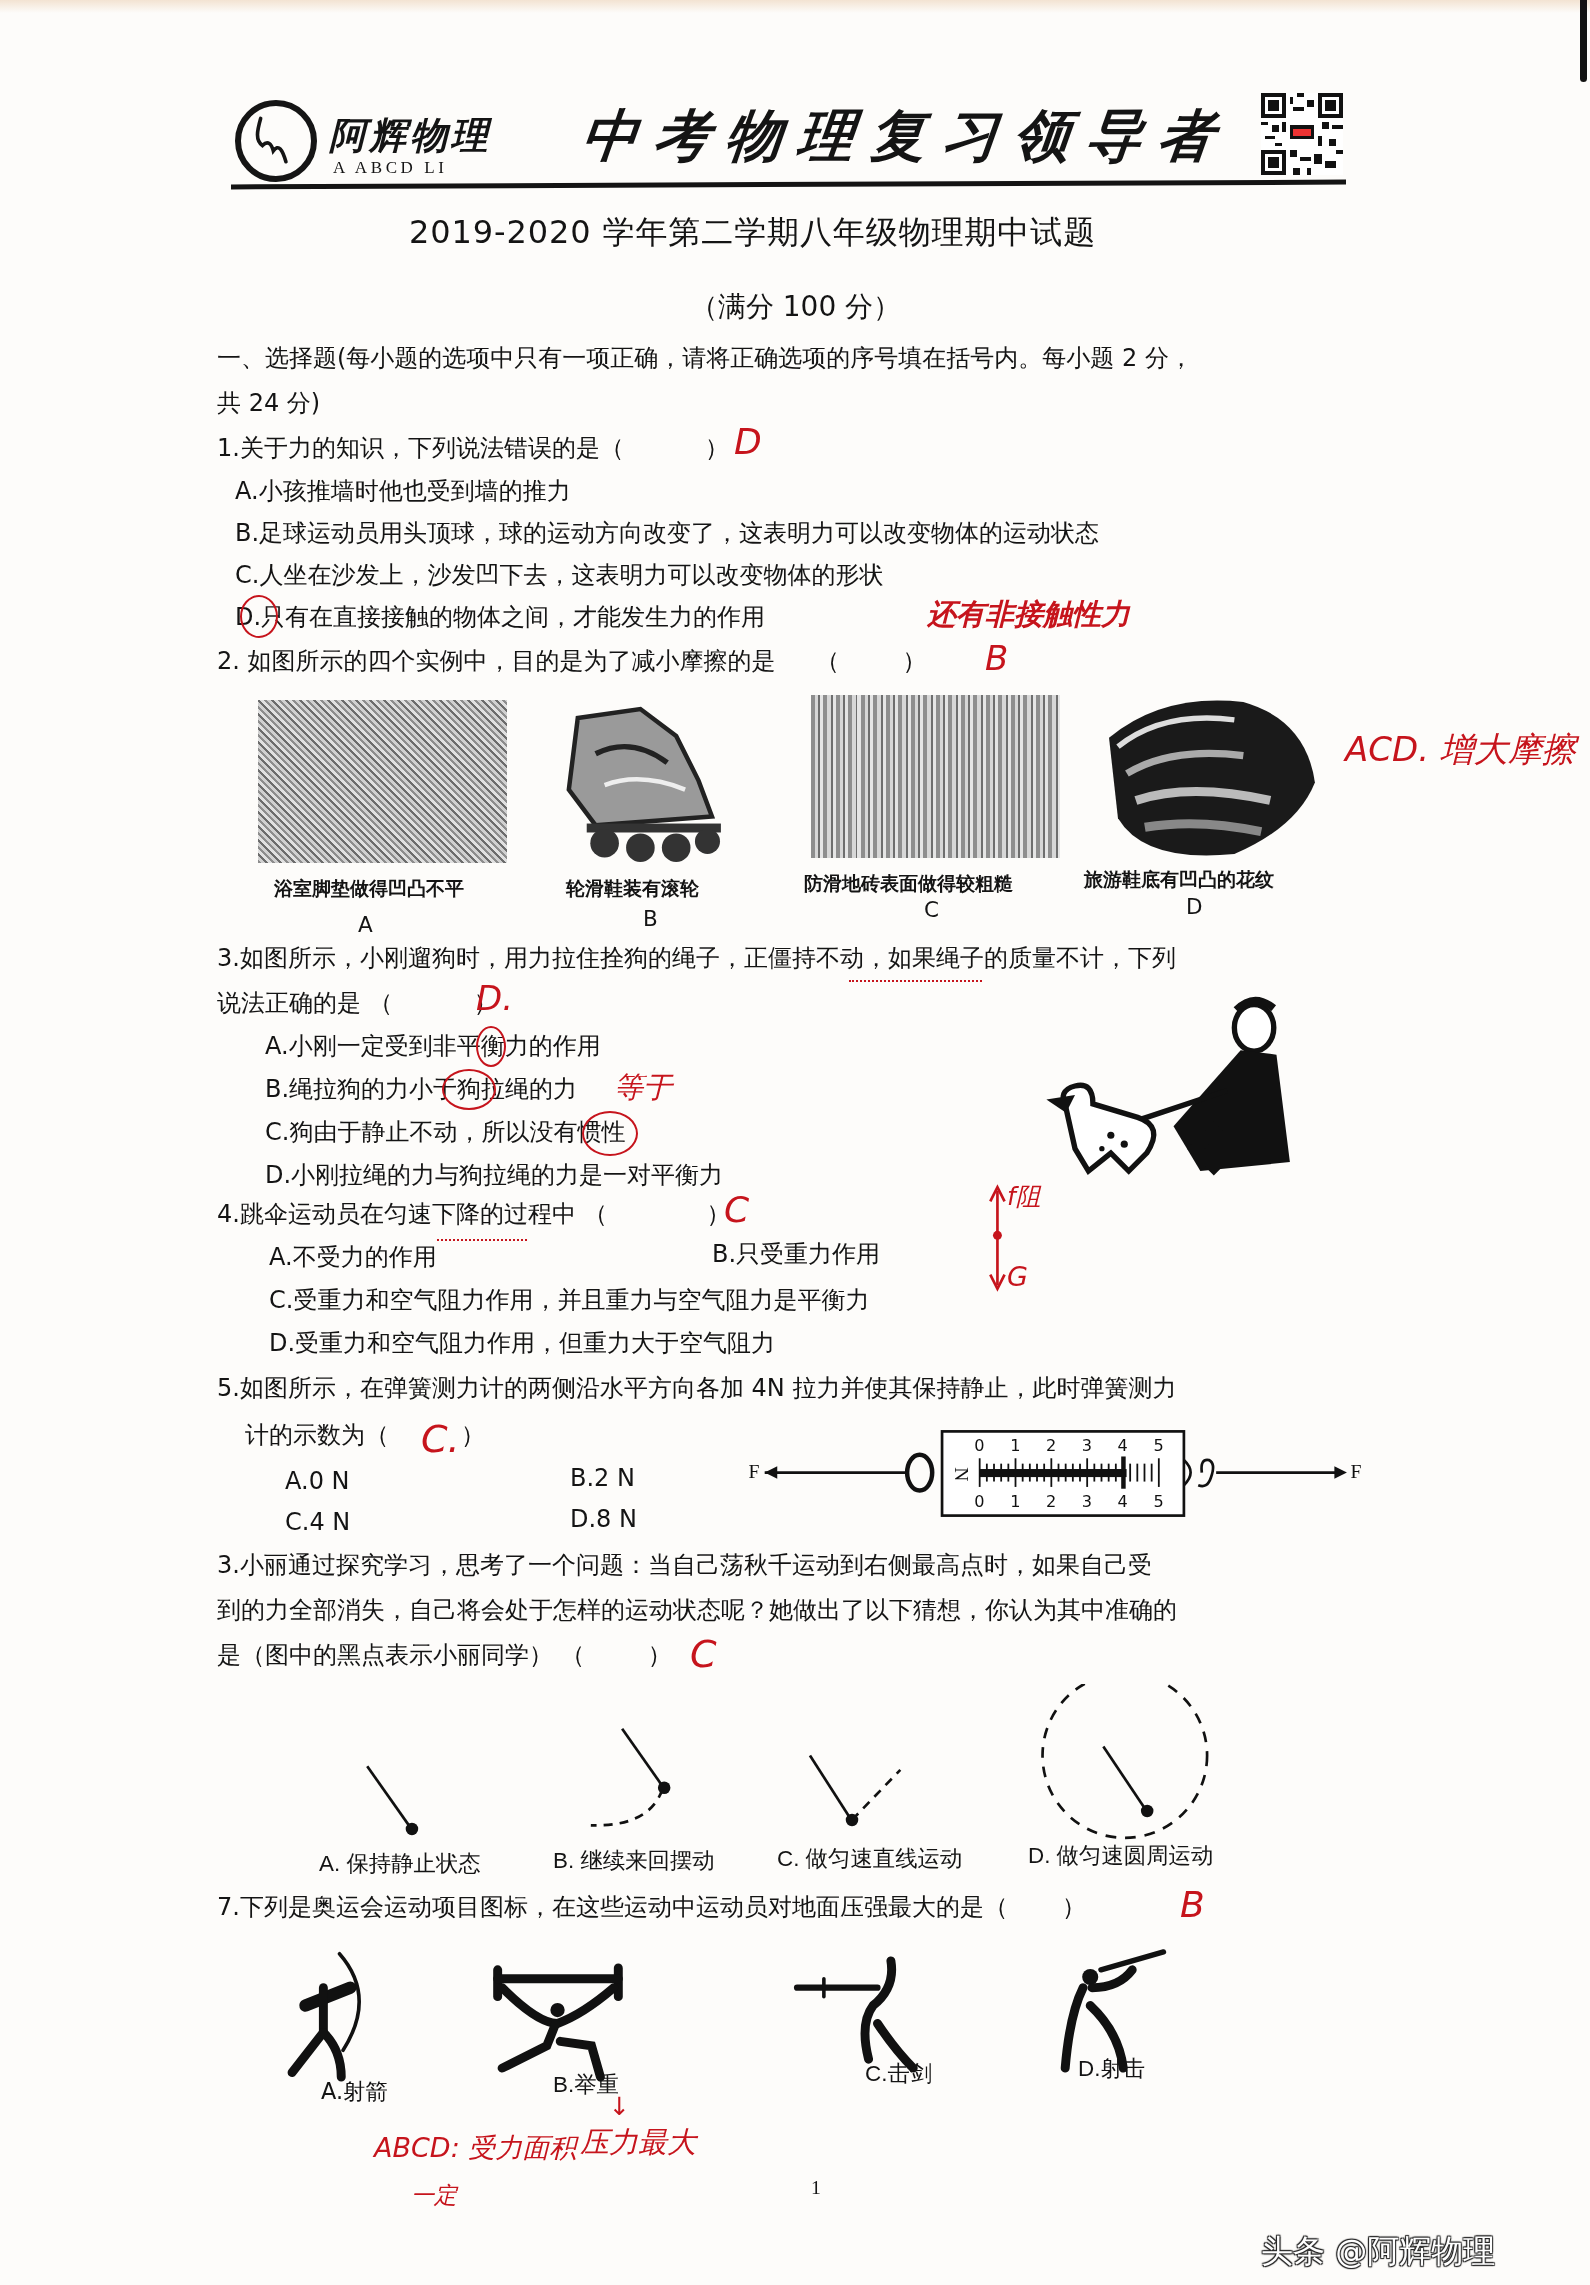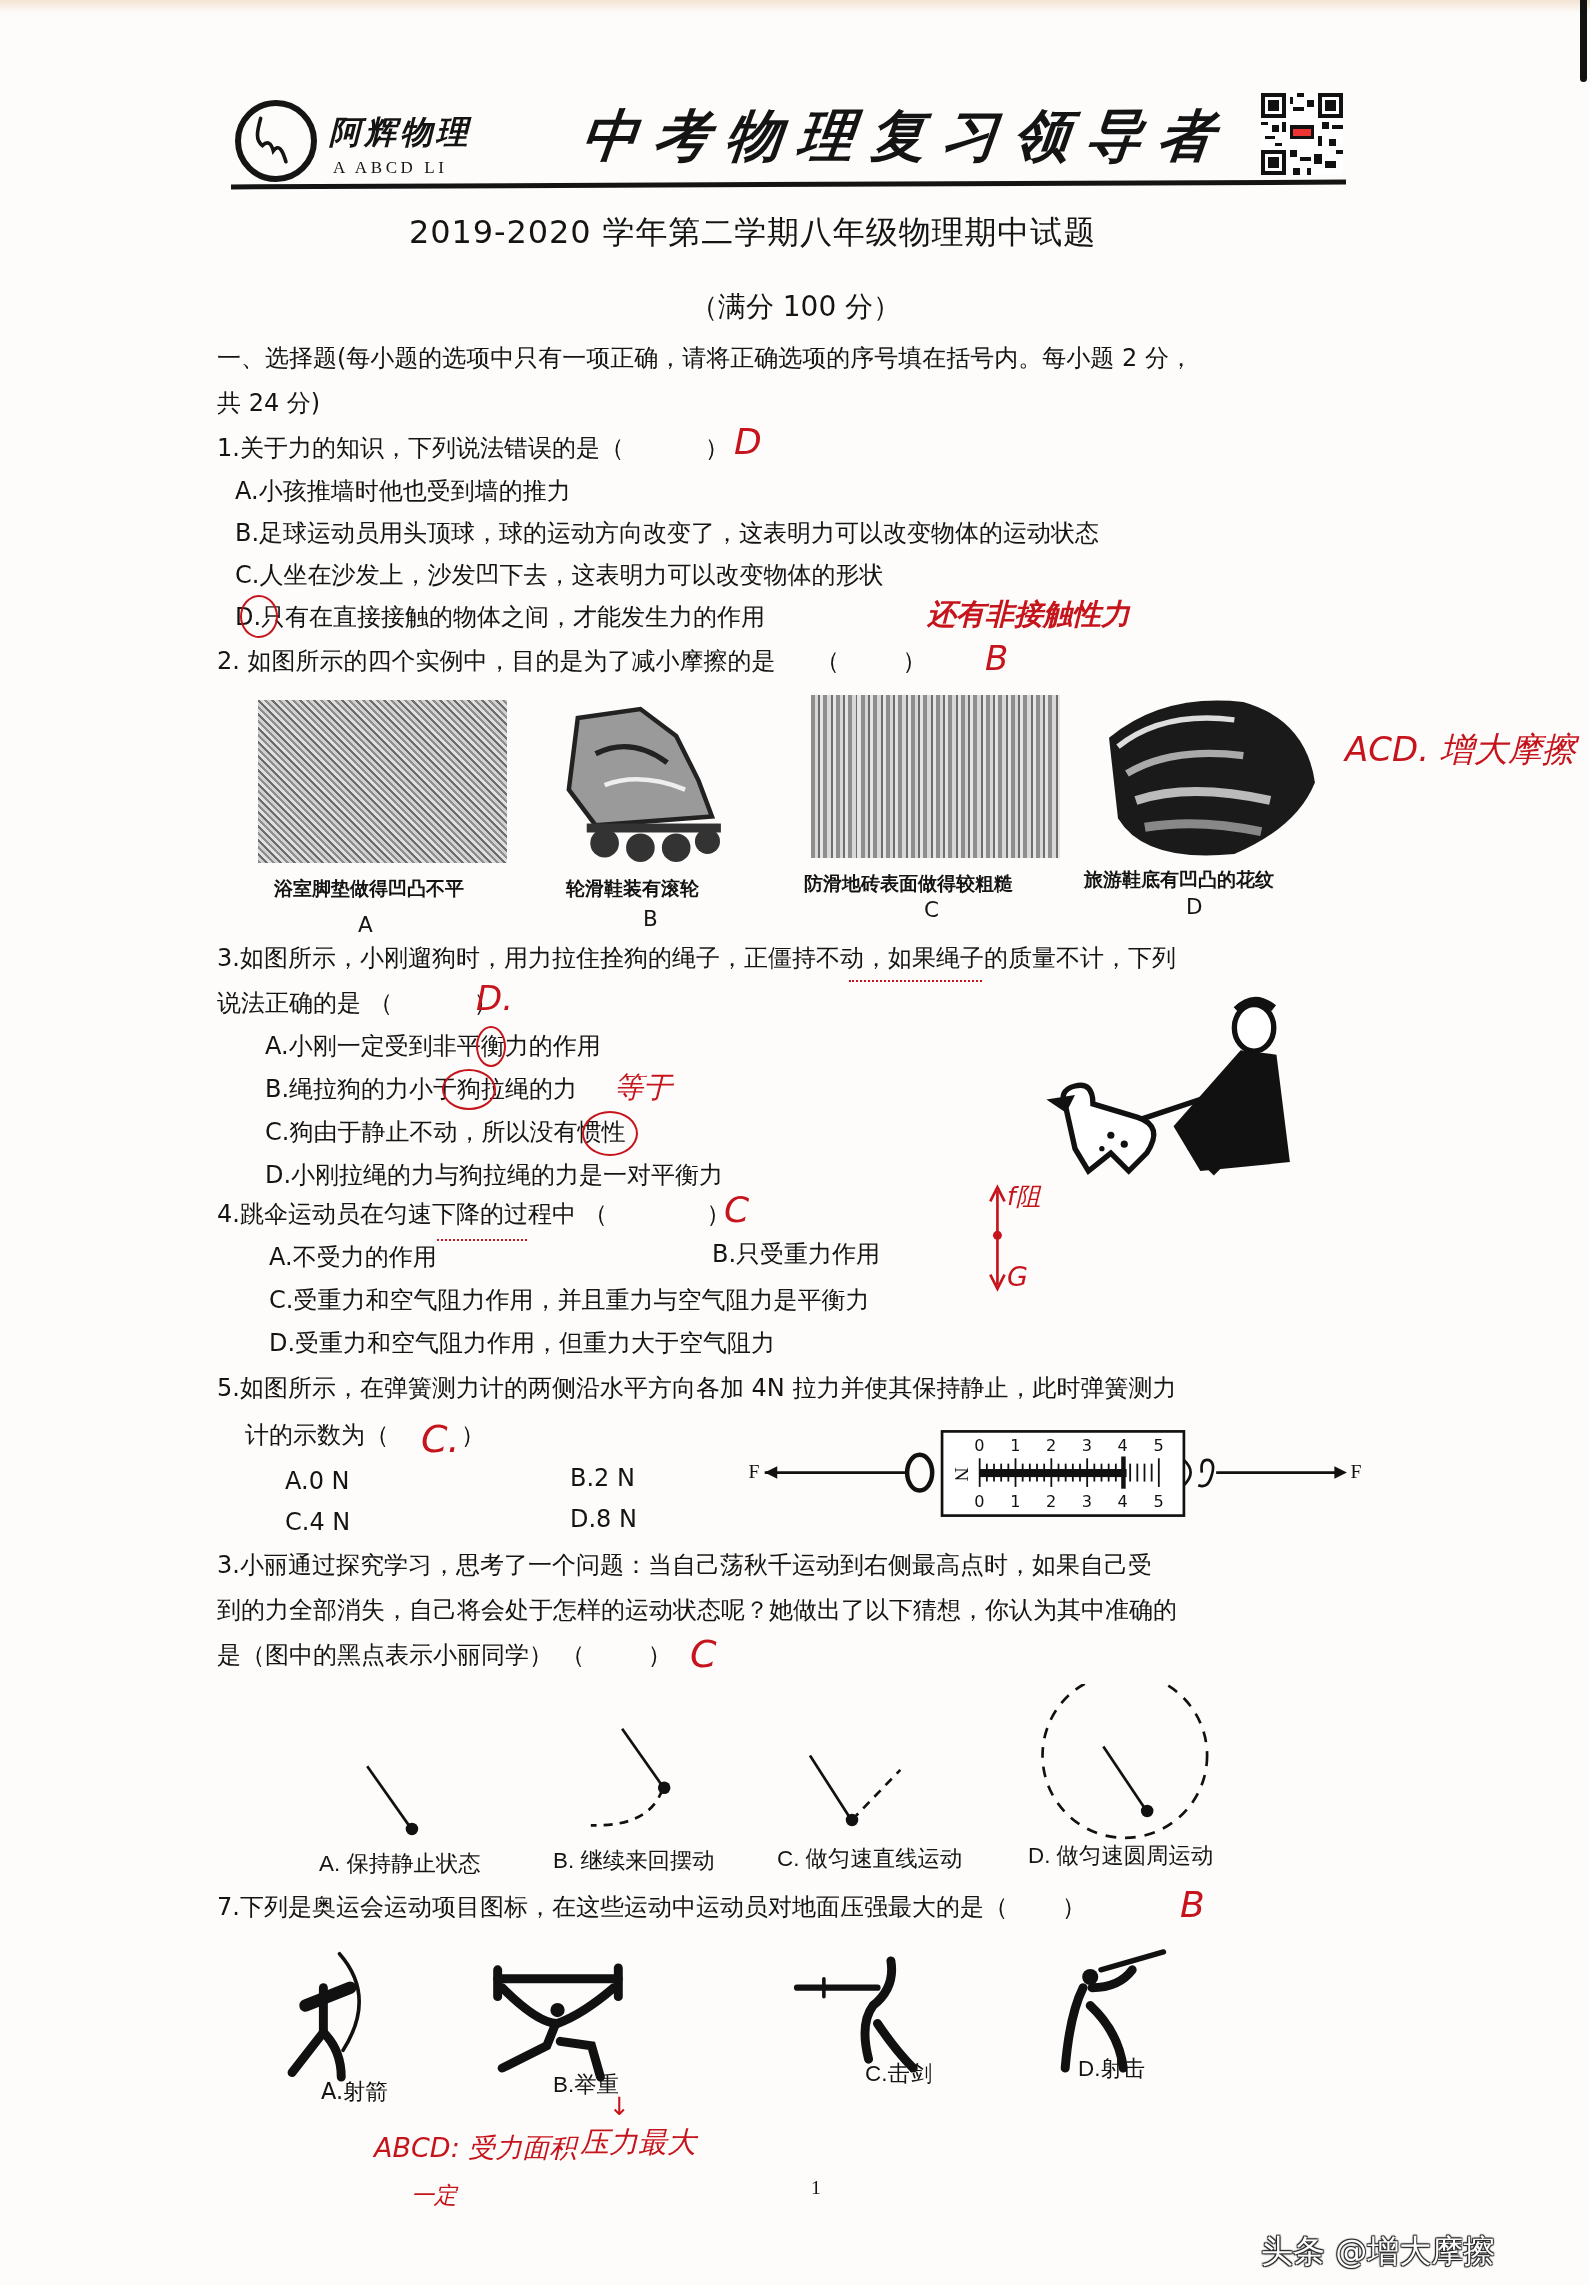--- a/index.html
+++ b/index.html
@@ -9,21 +9,21 @@
     font-family:"DejaVu Serif", "Liberation Serif", serif;
     color:#141414;
   }
   .abs { position:absolute; }
   .corner-bar { position:absolute; right:3.6px; top:0; width:7.2px; height:82px; background:#111; border-radius:0 0 3.6px 3.6px; }
   .top-tint { position:absolute; left:0; top:0; width:1591px; height:12.5px; background:linear-gradient(#f3e3d2, rgba(253,252,250,0)); }
 
   
   .logo-circle { left:235px; top:100px; width:82px; height:82px; border:6.3px solid #151515; border-radius:50%; box-sizing:border-box; }
   .logo-circle svg { position:absolute; left:7.2px; top:7.2px; }
-  .logo-cn { left:329px; top:111px; font-size:32px; font-weight:bold; letter-spacing:3.6px; font-family:Liberation Serif, serif; font-style:italic; }
+  .logo-cn { left:329px; top:111px; font-size:37px; font-weight:bold; letter-spacing:3.6px; font-family:Liberation Serif, serif; font-style:italic; }
   .logo-en { left:333px; top:158px; font-size:17px; letter-spacing:3.6px; font-family:"Liberation Serif", serif; }
   .slogan { left:582px; top:99px; font-size:56px; font-weight:bold; letter-spacing:16px; font-style:italic; font-family:"DejaVu Serif", serif; transform:skewX(-6deg); }
   .qr { left:1261px; top:93px; width:82px; height:82px; }
   .header-rule { left:231px; top:182px; width:1115px; height:4.5px; background:#141414; transform:rotate(-0.25deg); }
 
   .title { left:0; width:1505px; top:211px; text-align:center; font-size:32px; font-family:"DejaVu Sans", sans-serif; letter-spacing:0.9px; }
   .subtitle { left:0; width:1591px; top:288px; text-align:center; font-size:28px; font-family:"DejaVu Sans", sans-serif; }
 
   .line { position:absolute; font-size:24px; font-family:"DejaVu Sans", sans-serif; white-space:nowrap; line-height:32px; }
   .red-hand { position:absolute; color:#c6141c; font-family:"DejaVu Sans", sans-serif; font-style:italic; white-space:nowrap; }
@@ -338,14 +338,14 @@
   <div class="diagram-cap" style="left:865px;top:2058px;">C.击剑</div>
   <div class="diagram-cap" style="left:1078px;top:2053px;">D.射击</div>
 
   <div class="red-hand" style="left:374px;top:2130px;font-size:27px;">ABCD: 受力面积</div>
   <div class="red-hand" style="left:339px;top:2180px;font-size:23px;padding-left:72px;">一定</div>
   <div class="red-hand" style="left:580px;top:2123px;font-size:29px;">压力最大</div>
   <div class="red-hand" style="left:609px;top:2092px;font-size:25px;">↓</div>
 </div>
 
 <div class="abs page-num">1</div>
-<div class="abs watermark">头条 @增大摩擦</div>
+<div class="abs watermark">头条 @阿辉物理</div>
 
 
 </body></html>

